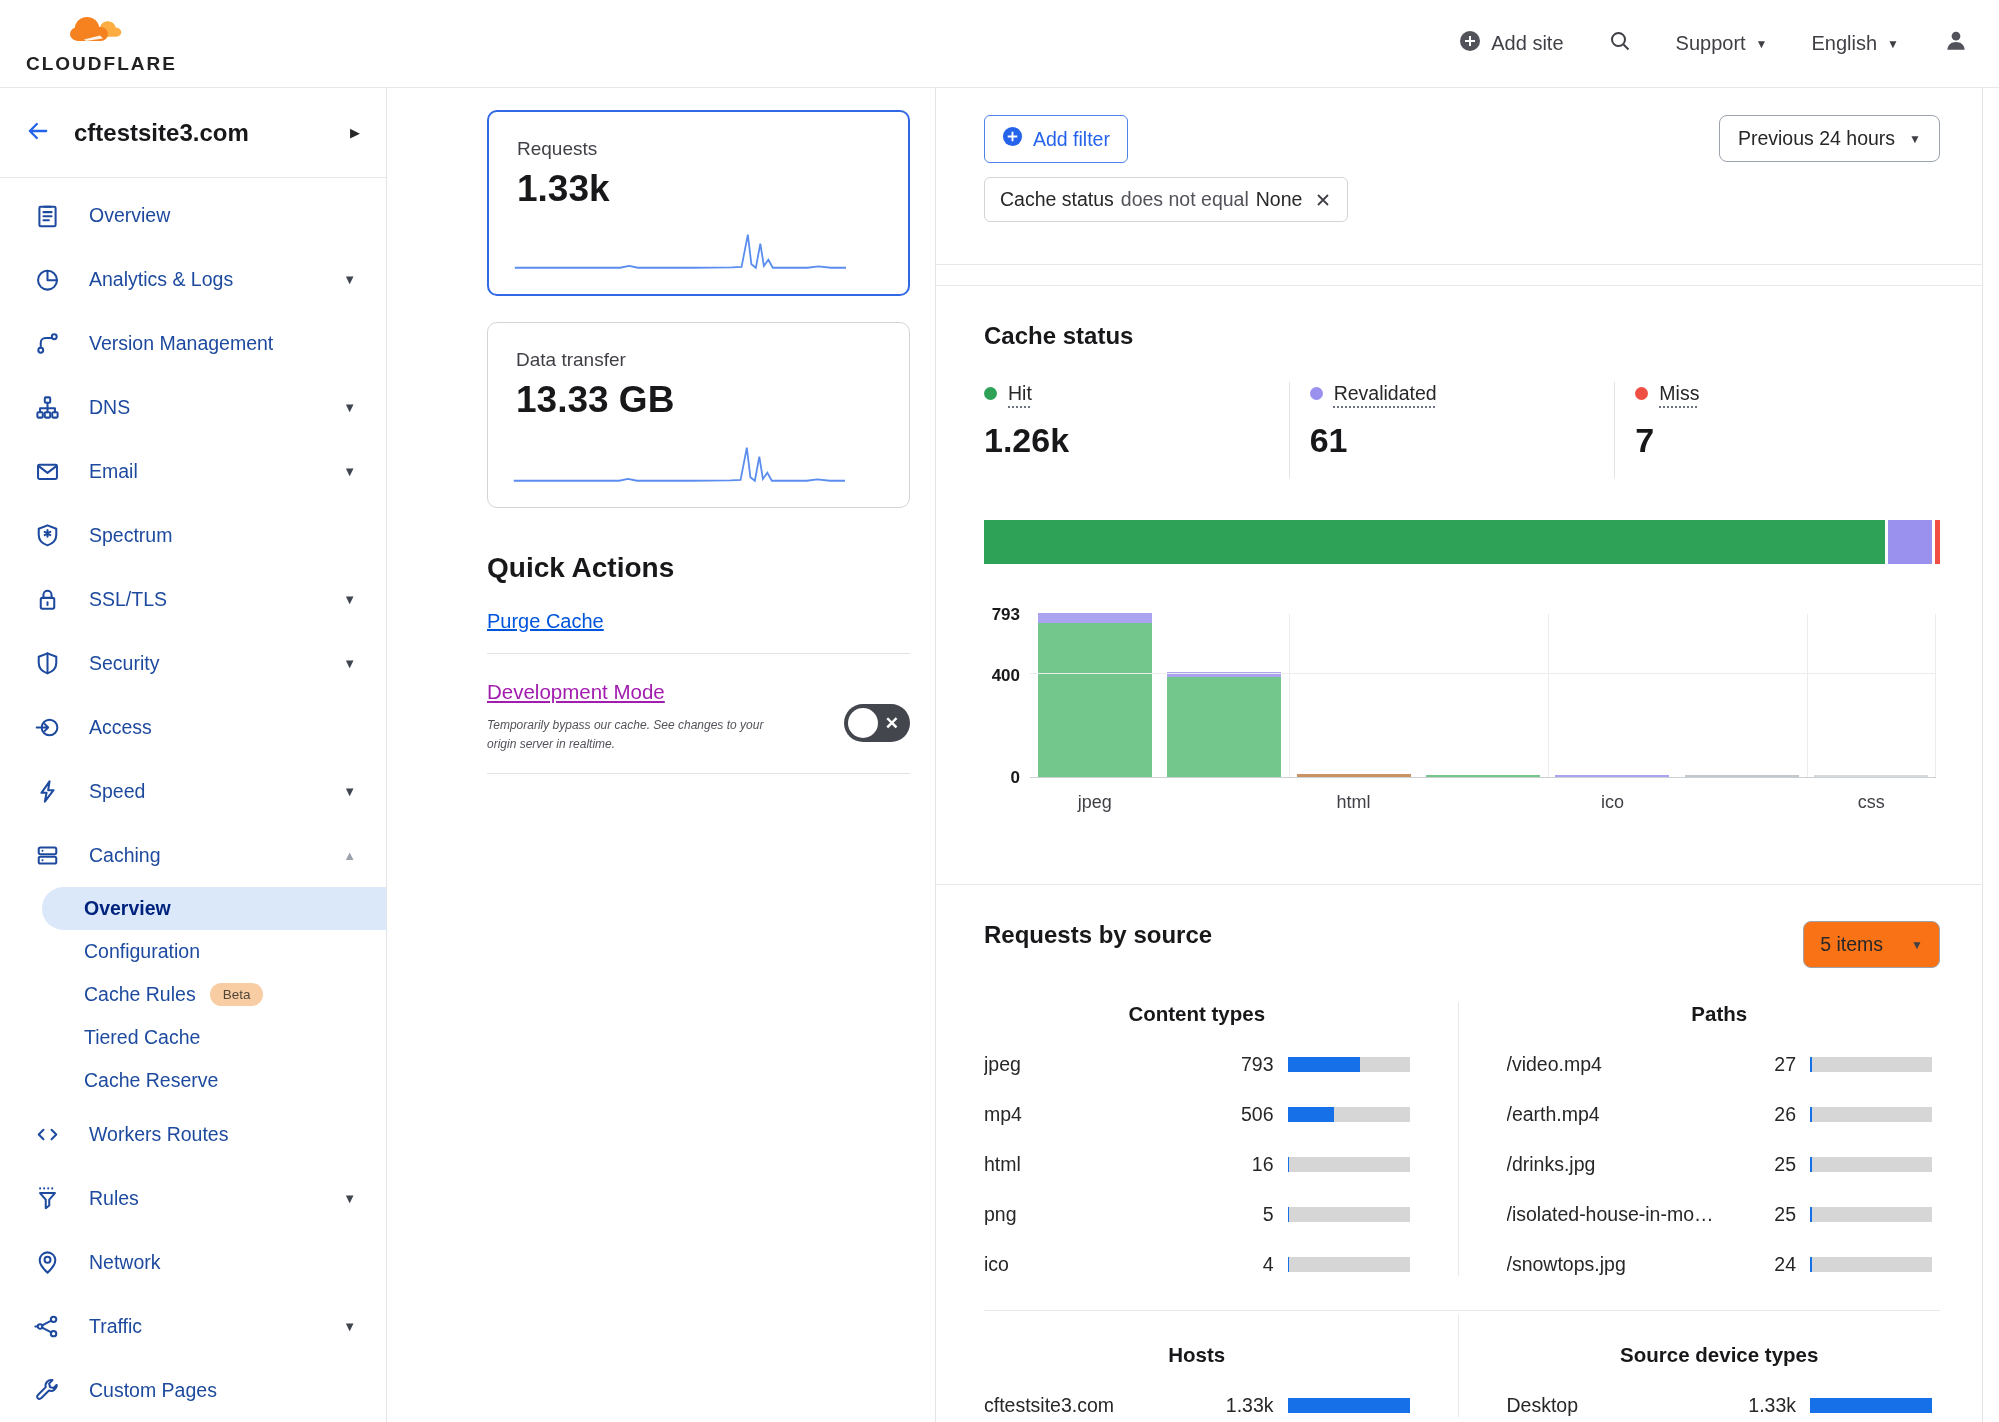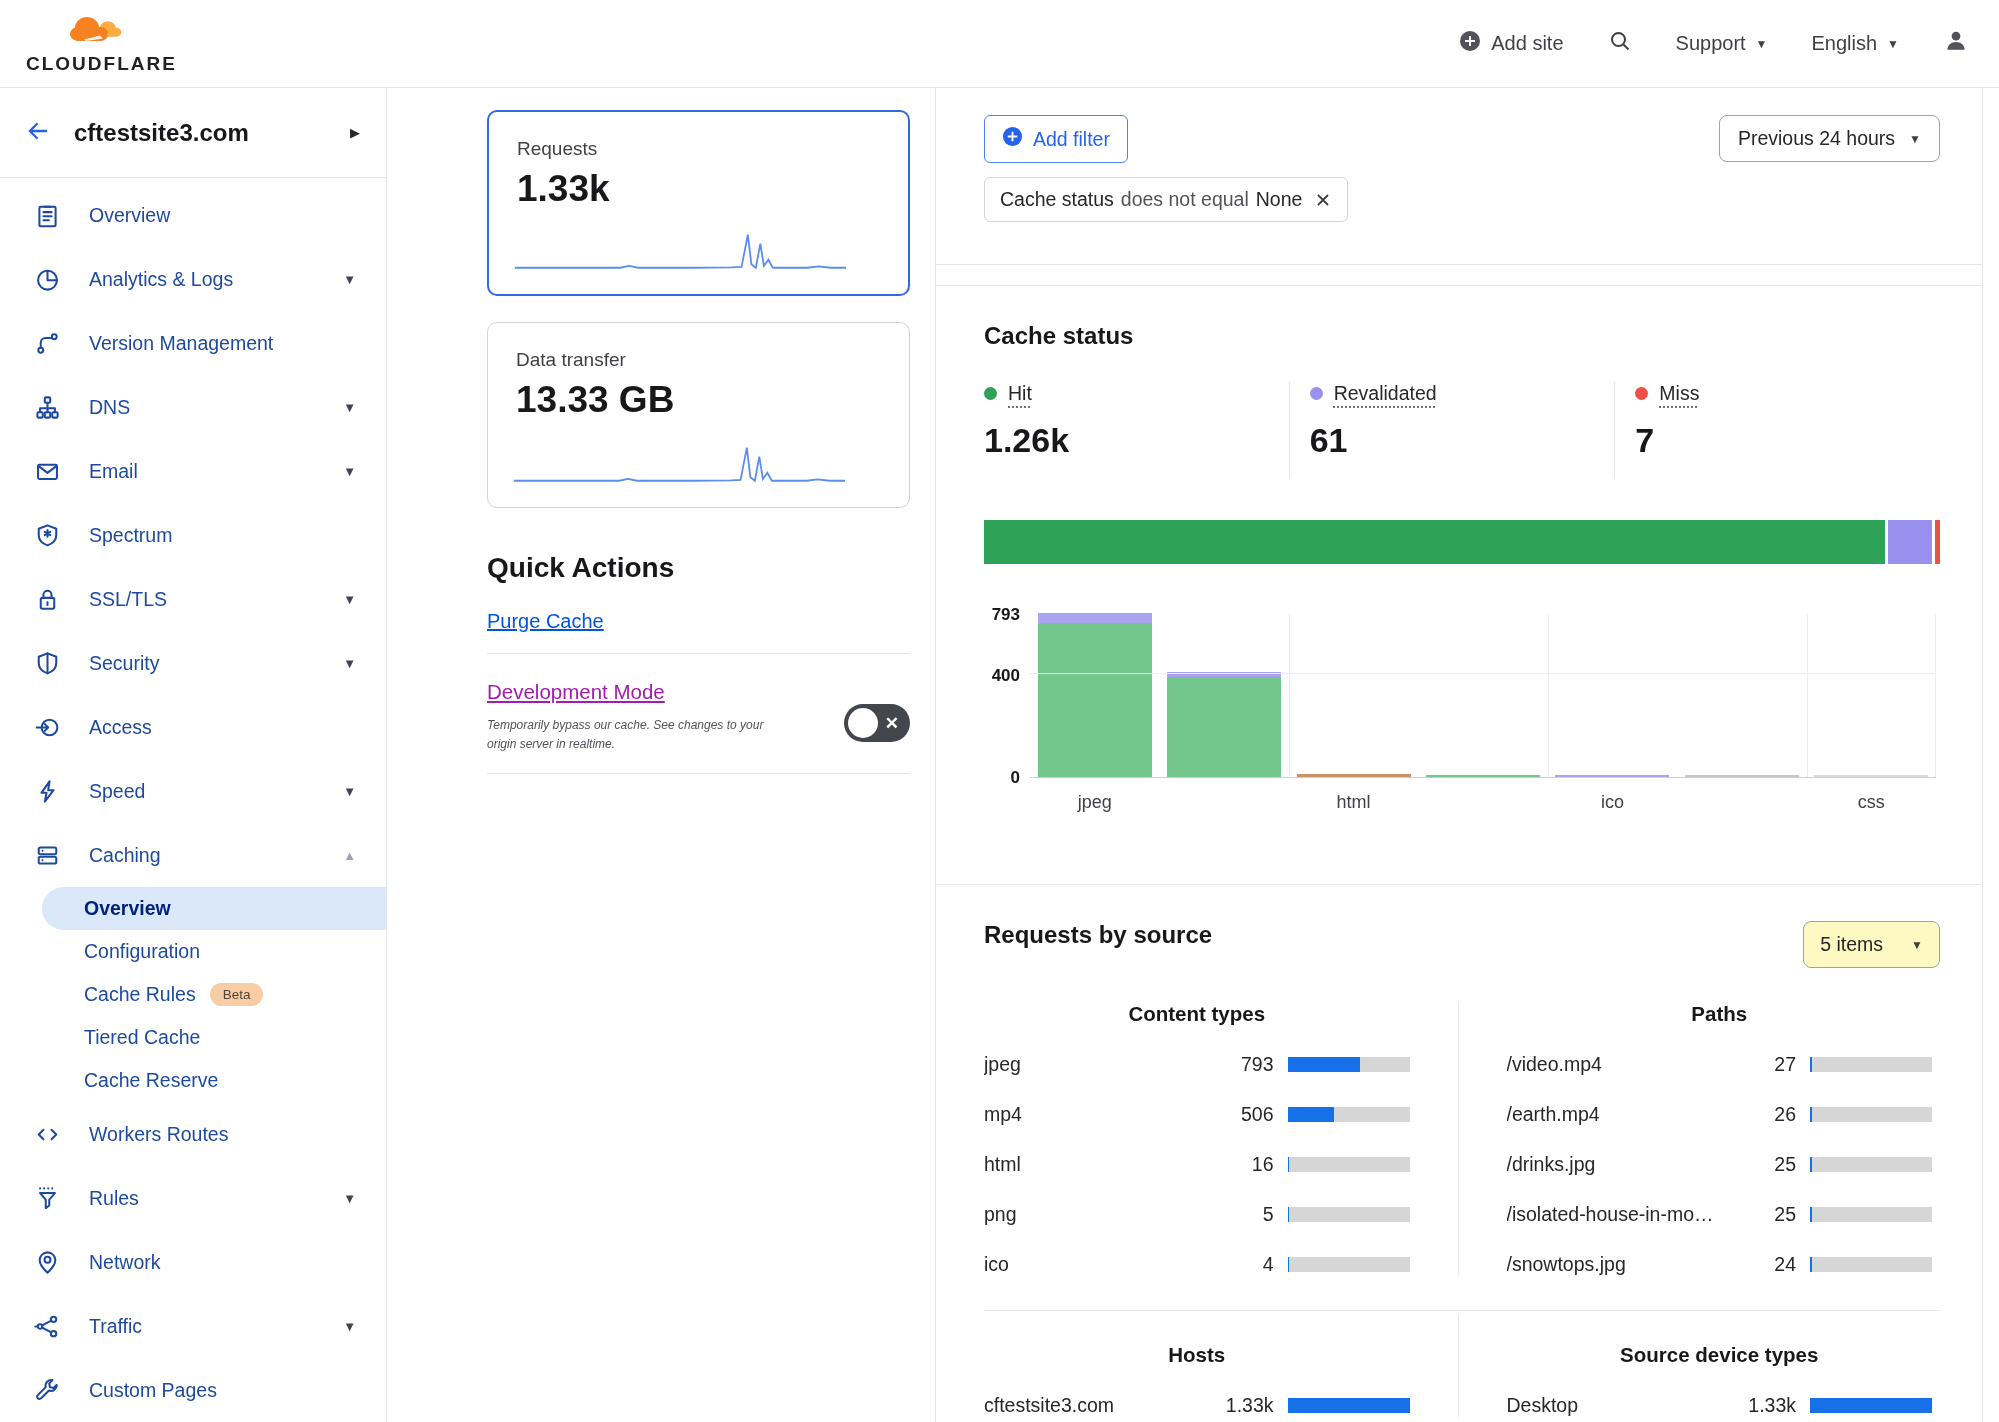--- a/index.html
+++ b/index.html
@@ -78,21 +78,21 @@
   .bc-plot { position:absolute; left:46px; right:4px; top:6px; height:164px; border-bottom:1.5px solid #cbd0d4; display:flex; align-items:flex-end; }
   .bc-grid-h { position:absolute; left:0; right:0; height:1px; background:#ececec; }
   .bc-grid-v { position:absolute; top:0; bottom:0; width:1px; background:#ececec; }
   .bar-slot { width:14.2857%; height:100%; display:flex; align-items:flex-end; justify-content:center; }
   .bar { width:88%; display:flex; flex-direction:column-reverse; }
   .bc-ylab { position:absolute; left:0; width:36px; text-align:right; font-size:17px; font-weight:700; color:#18181b; }
   .bc-xlabels { position:absolute; left:46px; right:4px; top:184px; display:flex; }
   .xlab { width:14.2857%; text-align:center; font-size:18px; color:#3f3f46; }
   
   .rbs-header { display:flex; align-items:flex-start; }
-  .items-btn { margin-left:auto; display:flex; align-items:center; gap:28px; border:1px solid #9ca3af; border-radius:8px; padding:11px 16px; font-size:19.5px; color:#27272a; cursor:pointer; background:#fef9c3; }
+  .items-btn { margin-left:auto; display:flex; align-items:center; gap:28px; border:1px solid #9ca3af; border-radius:8px; padding:11px 16px; font-size:19.5px; color:#27272a; cursor:pointer; background:#f97316; }
   .columns { display:flex; margin-top:34px; }
   .col { flex:1; padding-right:48px; }
   .col + .col { border-left:1px solid #e8e8e8; padding-left:48px; padding-right:8px; }
   .col h3 { font-size:20.5px; font-weight:700; color:#18181b; margin:0 0 4px;text-align:center; }
   .src-row { display:flex; align-items:center; margin-top:27px; font-size:19.5px; color:#27272a; }
   .src-label { flex:1; white-space:nowrap; overflow:hidden; text-overflow:ellipsis; }
   .src-value { width:72px; text-align:right; margin-right:14px; flex-shrink:0; }
   .src-bar { width:122px; height:15px; background:#d6d6d6; flex-shrink:0; display:block; }
   .src-fill { display:block; height:100%; background:#1670e8; }
   .cols-divider { border-bottom:1px solid #e8e8e8; margin-top:34px; }

